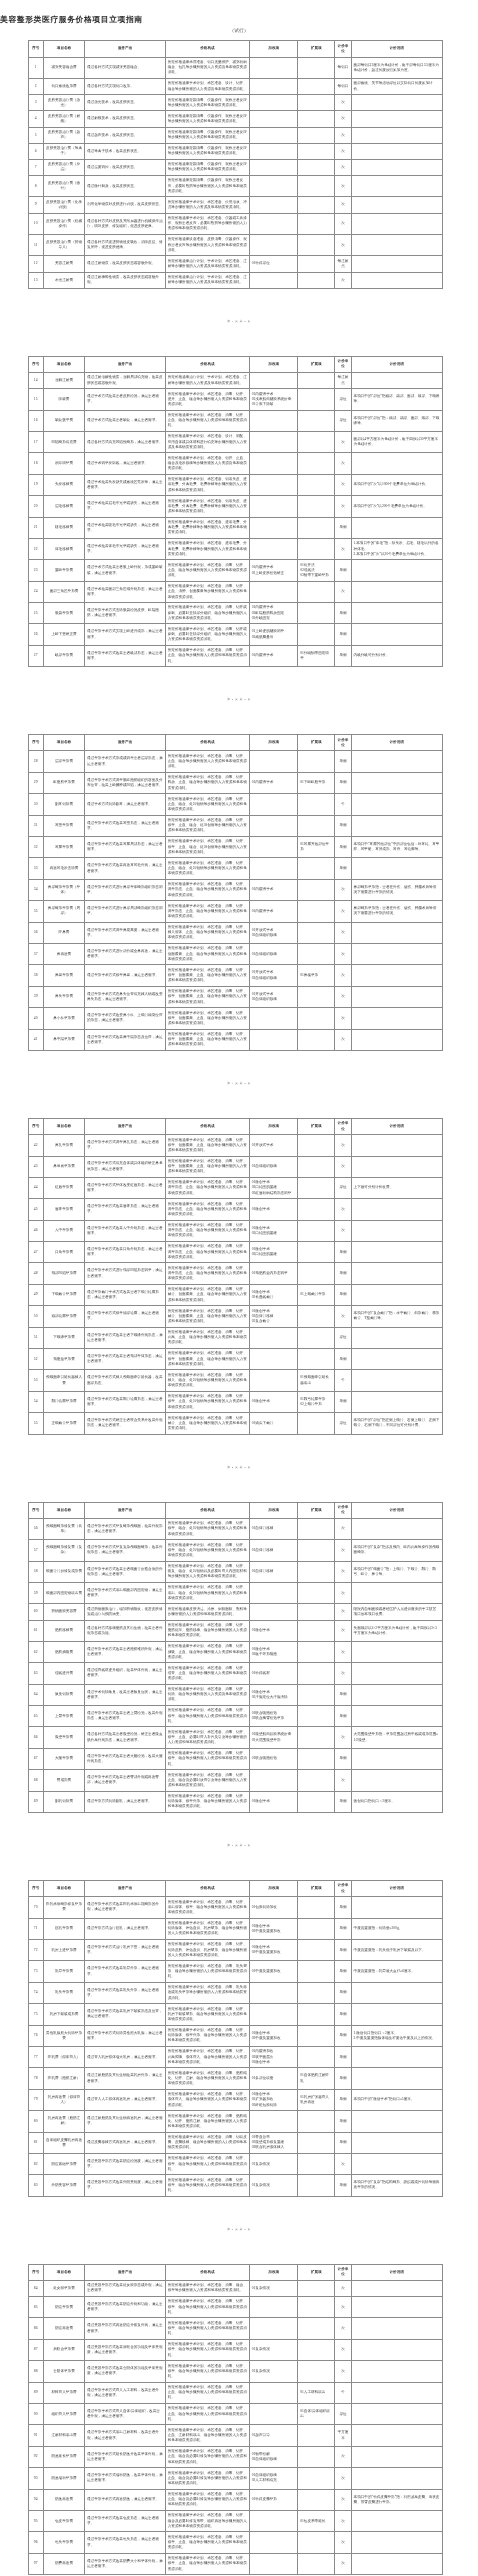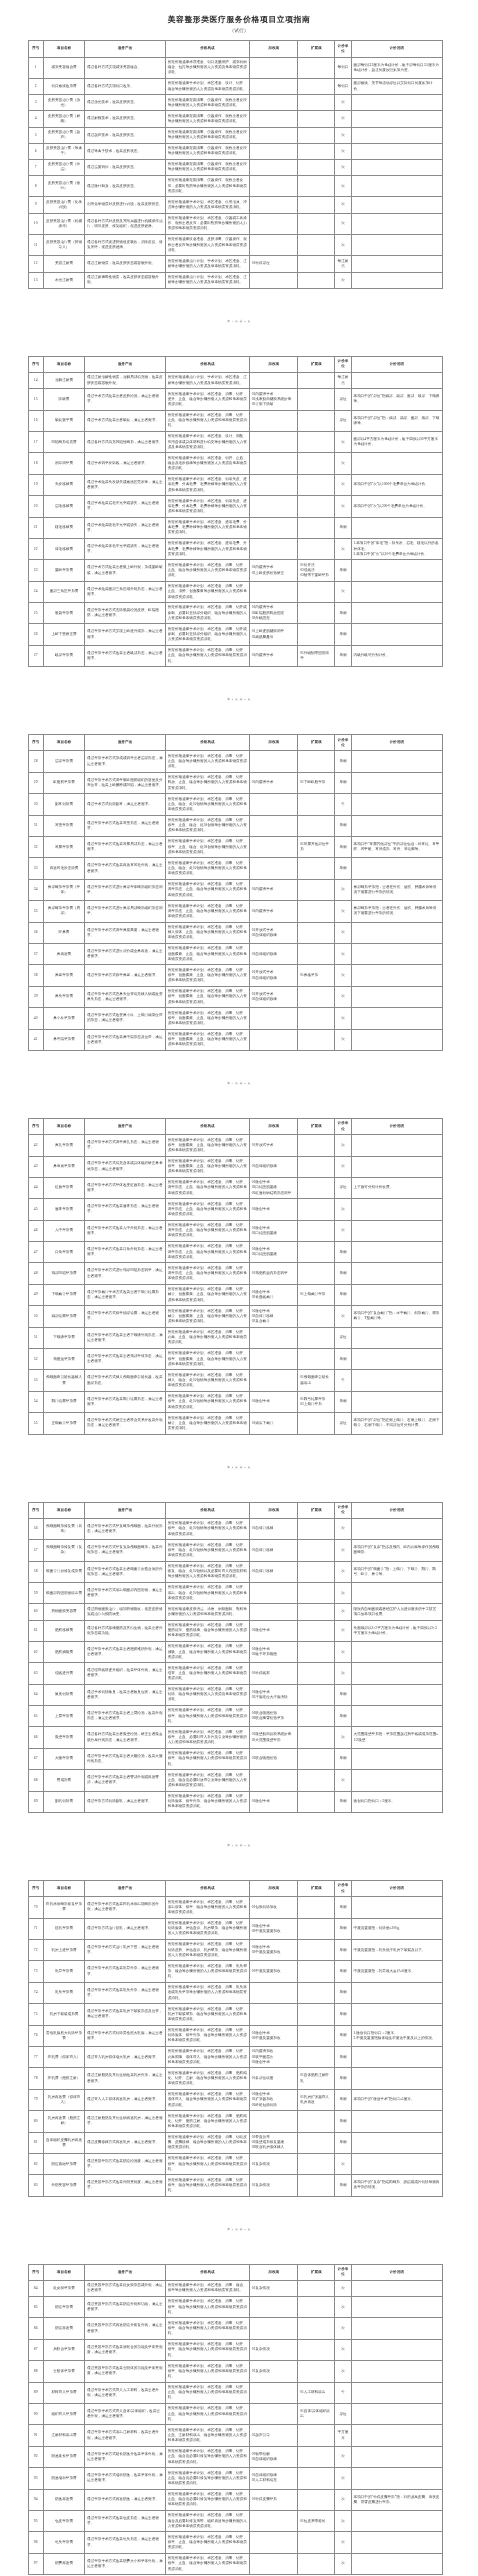--- a/index.html
+++ b/index.html
@@ -1,18 +1,18 @@
 <!DOCTYPE html>
 <html style="font-size:9.6px"><head>
 <meta charset="utf-8">
 <style>
   html,body{margin:0;padding:0;background:#ffffff;}
   body{width:478px;font-family:"Liberation Serif","DejaVu Serif",serif;color:#3b3b3b;}
   .doc{padding-top:14.4px;}
-  .doc-title{font-size:7.8px;font-weight:bold;text-align:center;margin:0 0 1.8px 0;letter-spacing:0.6px;color:#2e2e2e;}
+  .doc-title{font-size:7.8px;font-weight:bold;text-align:left;margin:0 0 1.8px 0;letter-spacing:0.6px;color:#2e2e2e;}
   .doc-subtitle{font-size:4.8px;text-align:center;margin:0 0 7.2px 0;color:#444;}
   .page-wrap{width:415px;margin-left:27.5px;}
   table.price-table{border-collapse:collapse;width:100%;table-layout:fixed;border:0.6px solid #5a5a5a;}
   table.price-table th,table.price-table td{border:0.6px solid #8a8a8a;font-size:3.6px;line-height:1.45;padding:2.4px 1.8px;vertical-align:middle;word-break:break-all;color:#3b3b3b;}
   table.price-table th{font-weight:bold;text-align:center;height:9.6px;background:#fff;}
   td.c-no,td.c-unit,td.c-name{text-align:center;}
   td.c-output,td.c-cost,td.c-add,td.c-ext,td.c-note{text-align:left;}
   td.c-add,td.c-ext{white-space:pre-line;}
   td.c-note{white-space:pre-line;}
   col.w-no{width:3.7%;}col.w-name{width:10%;}col.w-output{width:19.5%;}col.w-cost{width:20.3%;}

